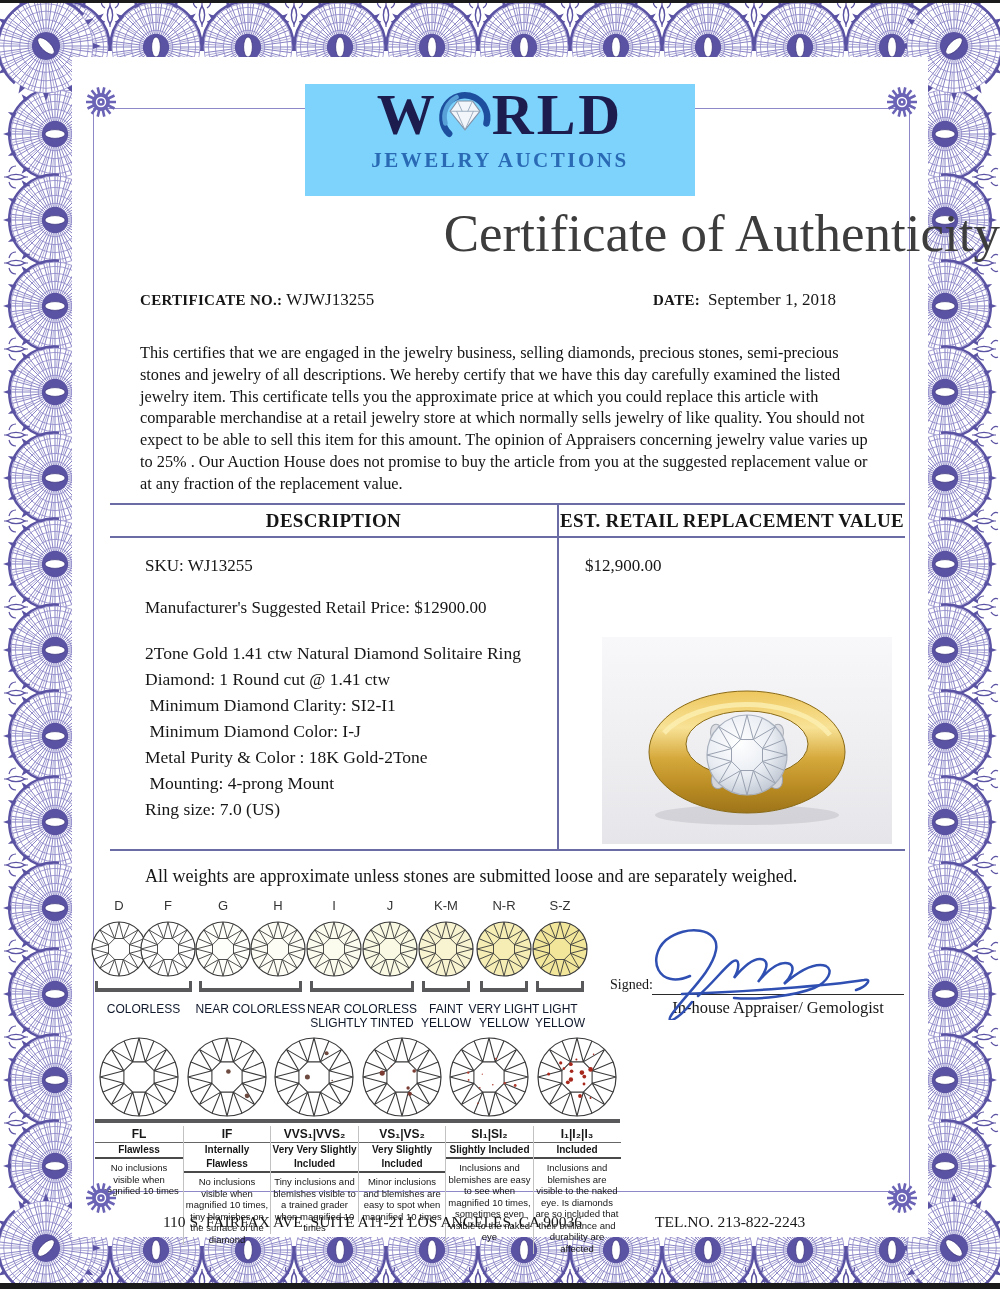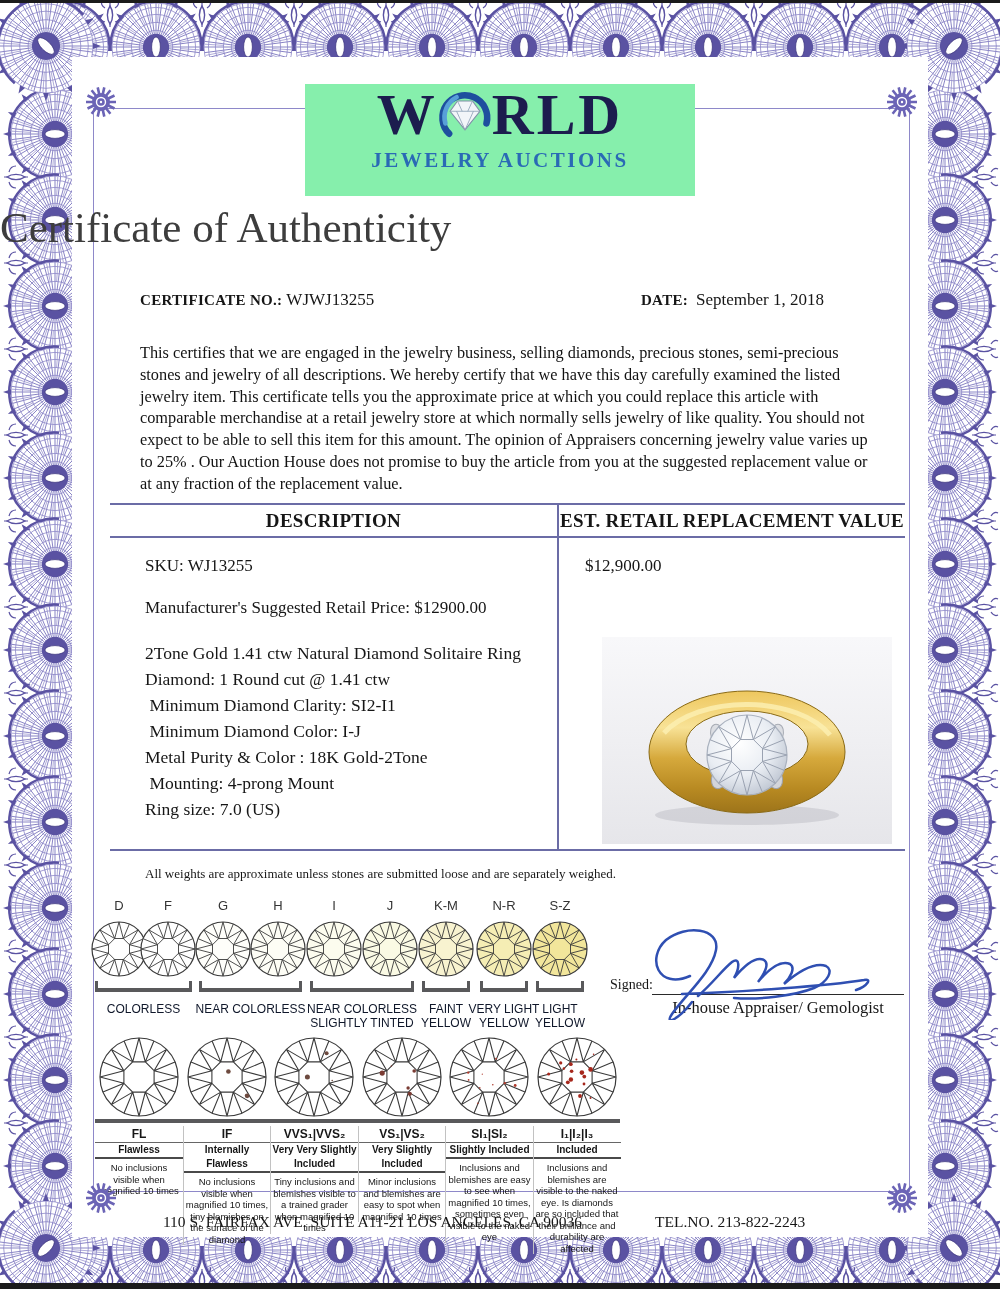--- a/index.html
+++ b/index.html
@@ -4,36 +4,36 @@
 <style>
   *{margin:0;padding:0;box-sizing:border-box}
   html,body{width:1000px;height:1294px}
   body{position:relative;background:#fff;font-family:"Liberation Serif",serif;color:#161616;overflow:hidden}
   .abs{position:absolute}
   #border-svg,#ornament-svg{position:absolute;left:0;top:0;z-index:1;pointer-events:none}
   #ornament-svg{z-index:3}
   .blackline{position:absolute;left:0;width:1000px;background:#1b1b1b;z-index:1}
   .content-area{position:absolute;left:72px;top:57px;width:856px;height:1180px;background:#fff;z-index:2}
   .inner-rule{position:absolute;left:93px;top:108px;width:817px;height:1084px;border:1px solid #8e88c9;z-index:2}
-  .logo-block{left:305px;top:84px;width:390px;height:112px;background:#86efac;text-align:center;z-index:3}
+  .logo-block{left:305px;top:84px;width:390px;height:112px;background:#7dd3fc;text-align:center;z-index:3}
   .logo-word{font-size:58px;font-weight:bold;color:#1c1c4e;letter-spacing:3px;line-height:62px;white-space:nowrap}
   .logo-o{display:inline-block;width:56px;height:56px;vertical-align:-9px;margin:0 -1px}
   .logo-sub{font-size:21px;font-weight:bold;color:#2a6ab5;letter-spacing:2.5px;margin-top:2px}
-  .title{left:0;top:203px;width:1000px;text-align:left;font-size:43px;font-weight:normal;color:#3d3d3d;z-index:3}
+  .title{left:0;top:203px;width:1000px;text-align:right;font-size:53px;font-weight:normal;color:#3d3d3d;z-index:3}
   .cert-row{left:140px;top:290px;width:732px;display:flex;align-items:baseline;z-index:3}
   .lbl{font-size:15px;font-weight:bold;letter-spacing:.3px}
   .val{font-size:17px}
   .spacer{flex:1}
   .body-par{left:140px;top:342px;width:734px;font-size:16.3px;line-height:21.8px;color:#121212;text-align:left;z-index:3}
   .rule{position:absolute;background:#6b6ca6;z-index:3}
   .th{position:absolute;font-size:19px;font-weight:bold;text-align:center;letter-spacing:.3px;z-index:3}
   .cell{position:absolute;font-size:17px;z-index:3}
   .desc-block{position:absolute;left:145px;top:640px;font-size:17.5px;line-height:26px;white-space:pre;z-index:3}
   #ring-slot{position:absolute;left:602px;top:637px;width:290px;height:207px;z-index:3}
-  .weights{left:145px;top:866px;font-size:13px;z-index:3}
+  .weights{left:145px;top:866px;font-size:18px;z-index:3}
   #color-scale,#clarity-scale{position:absolute;left:0;top:0;z-index:3}
   .grd{position:absolute;font-family:"Liberation Sans",sans-serif;font-size:13px;color:#333;text-align:center}
   .gemslot{position:absolute}
   .bracket{position:absolute;height:4px;background:#59595b}
   .bracket:before,.bracket:after{content:"";position:absolute;top:-7px;width:3px;height:11px;background:#59595b}
   .bracket:before{left:0}
   .bracket:after{right:0}
   .grp{position:absolute;font-family:"Liberation Sans",sans-serif;font-size:12px;color:#0f172a;text-align:center;white-space:pre-line;line-height:14px}
   .signed-lbl{left:610px;top:977px;font-size:14px;z-index:3}
   .sig-line{position:absolute;left:652px;top:994px;width:252px;border-top:1.5px solid #2a2a2a;z-index:3}
@@ -1042,21 +1042,21 @@
   <div class="logo-sub">JEWELRY AUCTIONS</div>
 </div>
 
 <h1 class="abs title">Certificate of Authenticity</h1>
 
 <div class="abs cert-row">
   <span class="lbl">CERTIFICATE NO.:</span>
   <span class="val" style="margin-left:4px">WJWJ13255</span>
   <span class="spacer"></span>
   <span class="lbl">DATE:</span>
-  <span class="val" style="margin-left:8px;margin-right:48px">September 1, 2018</span>
+  <span class="val" style="margin-left:8px;margin-right:36px">September 1, 2018</span>
 </div>
 
 <p class="abs body-par">This certifies that we are engaged in the jewelry business, selling diamonds, precious stones, semi-precious stones and jewelry of all descriptions.  We hereby certify that we have this day carefully examined the listed jewelry item. This certificate tells you the approximate price at which you could replace this article with comparable merchandise at a retail jewelry store at which normally sells jewelry of like quality.  You should not expect to be able to sell this item for this amount.  The opinion of Appraisers concerning jewelry value varies up to 25% .   Our Auction House does not promise to buy the article from you at the suggested replacement value or at any fraction of the replacement value.</p>
 
 <div class="rule" style="left:110px;top:503px;width:795px;height:2px"></div>
 <div class="rule" style="left:110px;top:536px;width:795px;height:2px"></div>
 <div class="rule" style="left:557px;top:503px;width:2px;height:348px"></div>
 <div class="rule" style="left:110px;top:849px;width:795px;height:2px"></div>
 
 <div class="th" style="left:110px;top:510px;width:447px">DESCRIPTION</div>

